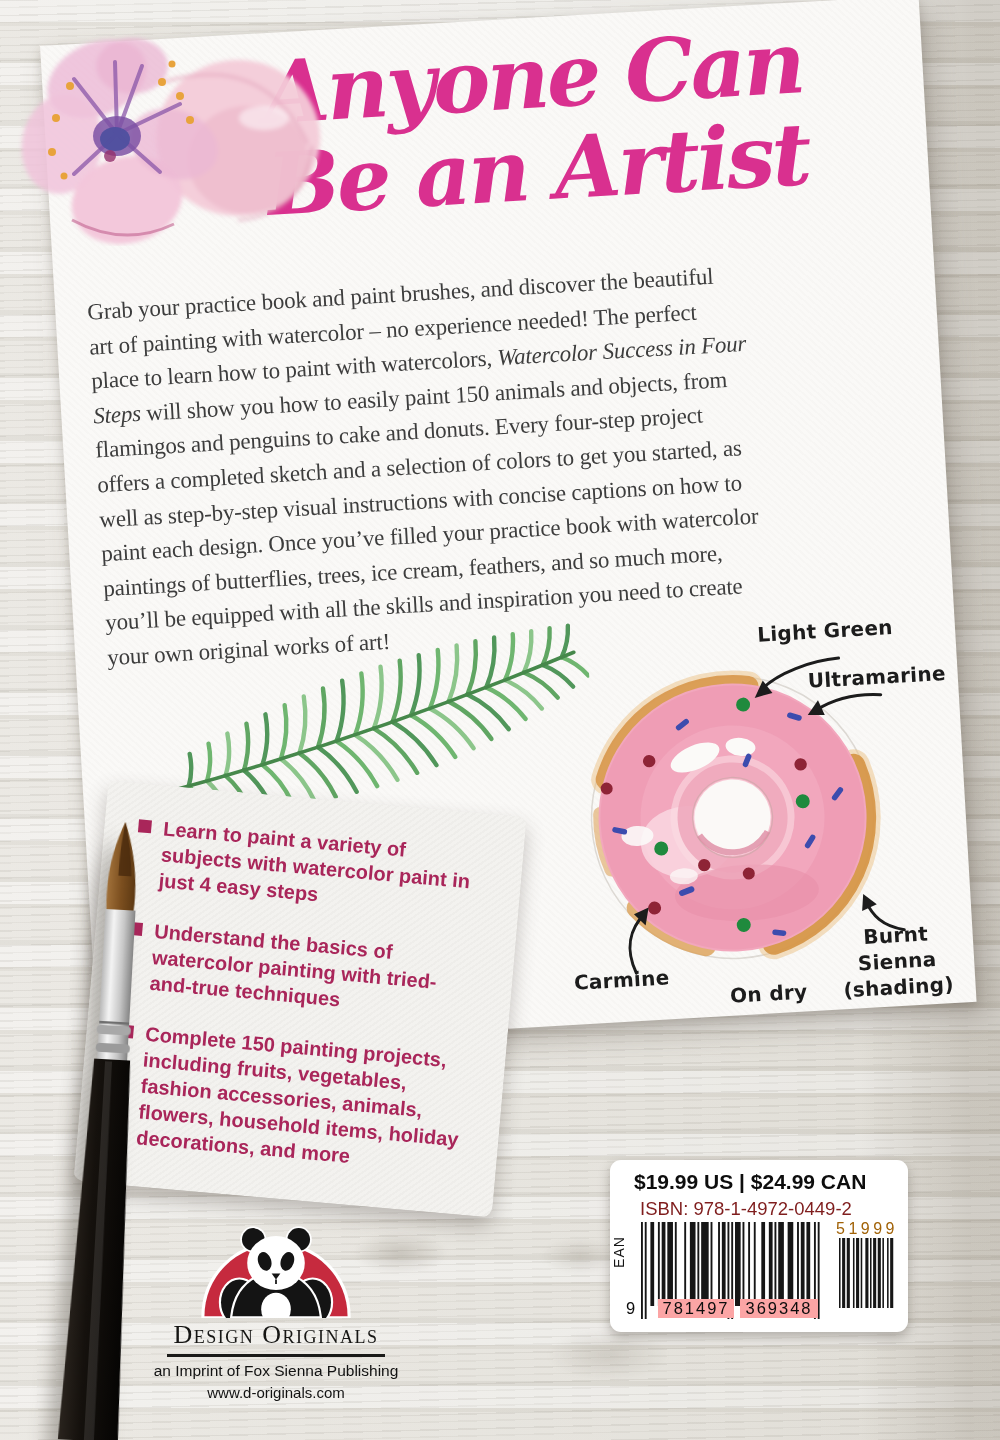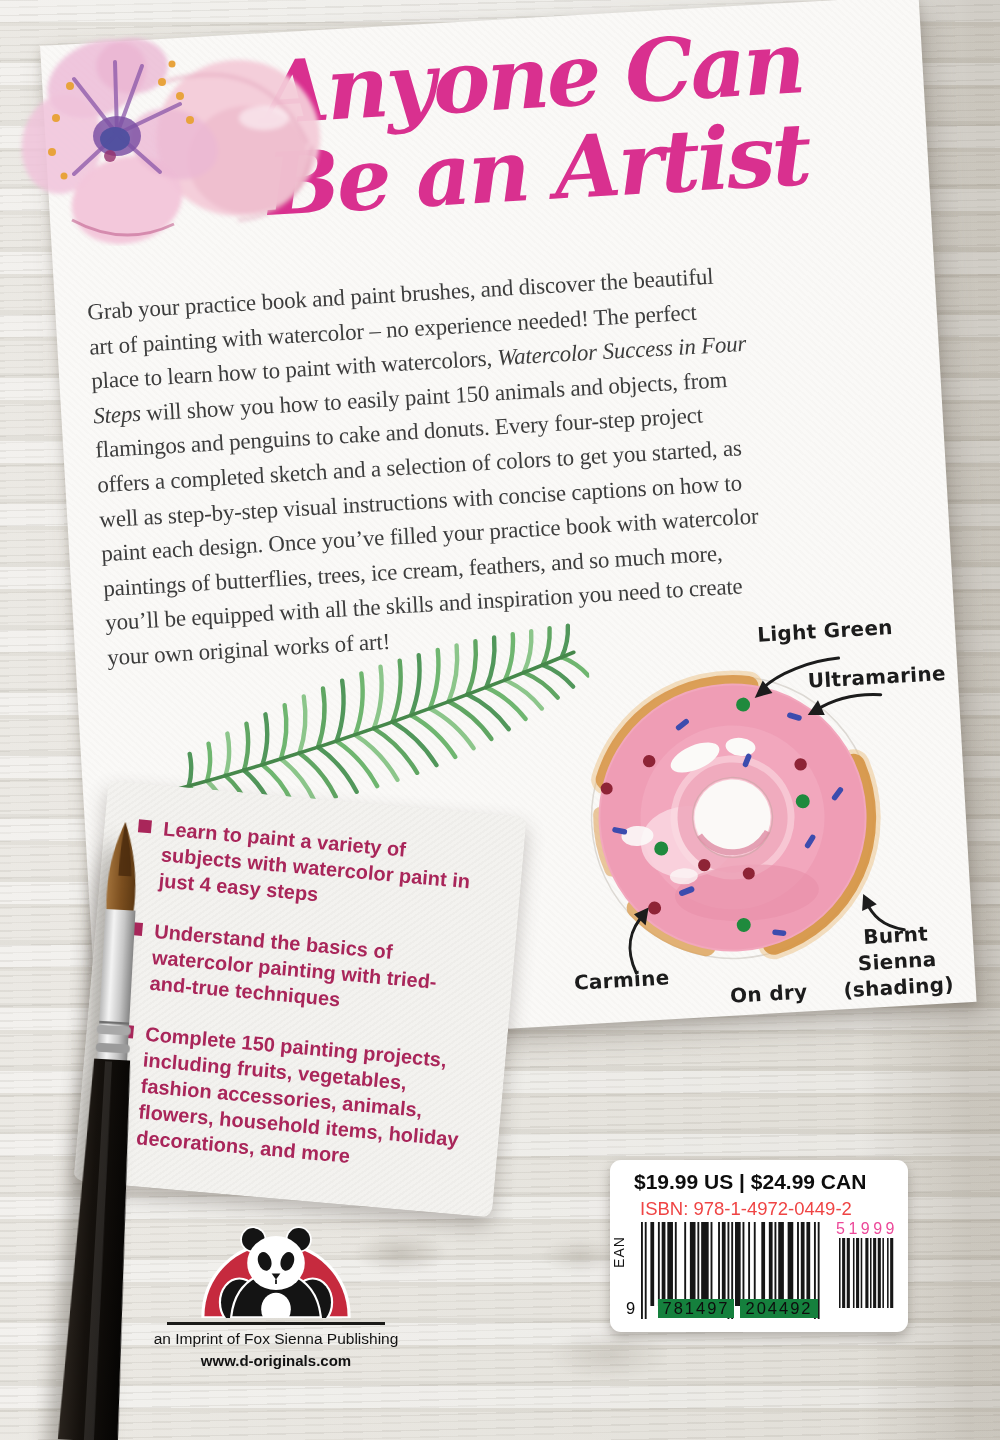--- a/index.html
+++ b/index.html
@@ -77,41 +77,41 @@
     filter:drop-shadow(-12px 14px 9px rgba(60,54,46,.35));}
 
   
   .flower{position:absolute;left:12px;top:24px;width:312px;height:222px;z-index:30;}
 
   
   .label{position:absolute;left:610px;top:1160px;width:298px;height:172px;
     background:#fff;border-radius:11px;z-index:15;
     box-shadow:0 5px 12px rgba(70,60,52,.35);}
   .price{position:absolute;left:24px;top:10px;font-weight:bold;font-size:21px;color:#0d0d0d;}
-  .isbn{position:absolute;left:30px;top:38px;font-size:18.5px;color:#ef4444;}
+  .isbn{position:absolute;left:30px;top:38px;font-size:18.5px;color:#7f1d1d;}
   .ean{position:absolute;left:-7px;top:84px;font-size:14px;color:#141414;letter-spacing:1px;
     transform:rotate(-90deg);}
   .barsA{position:absolute;left:30px;top:62px;width:184px;height:100px;}
   .barsB{position:absolute;left:228px;top:78px;width:56px;height:72px;}
-  .digit{position:absolute;top:139px;font-size:16.5px;color:#0d0d0d;background:#15803d;
+  .digit{position:absolute;top:139px;font-size:16.5px;color:#0d0d0d;background:#fca5a5;
     font-family:"Liberation Sans",sans-serif;}
   .digit.lead{left:16px;background:none;}
   .digit.g1{left:48px;width:76px;text-align:center;letter-spacing:2px;}
   .digit.g2{left:130px;width:78px;text-align:center;letter-spacing:2px;}
   .suppd{position:absolute;left:226px;top:60px;width:60px;text-align:center;
-    font-size:16px;letter-spacing:3.5px;color:#ec4899;}
+    font-size:16px;letter-spacing:3.5px;color:#a16207;}
 
   
   .logo{position:absolute;left:148px;top:1222px;width:256px;text-align:center;z-index:5;}
   .panda{width:176px;height:96px;margin:0 auto;display:block;}
   .pubname{font-family:"Liberation Serif",serif;font-variant:small-caps;
     font-size:26px;letter-spacing:1.5px;color:#161614;margin-top:2px;}
   .rule{width:218px;height:2.5px;background:#1a1a18;margin:4px auto 5px auto;}
   .imprint{font-size:15.5px;color:#121212;}
-  .site{font-size:15px;font-weight:bold;color:#121212;margin-top:4px;}
+  .site{font-size:15px;font-weight:normal;color:#121212;margin-top:4px;}
 </style>
 </head>
 <body>
 
 <div class="scene">
 
   <div class="wood">
     <div class="knot k1"></div>
     <div class="knot k2"></div>
     <div class="knot k3"></div>
@@ -395,39 +395,40 @@
         <rect x="27.35" y="0" width="3.10" height="70" fill="#161616"></rect>
         <rect x="32.00" y="0" width="1.55" height="70" fill="#161616"></rect>
         <rect x="35.10" y="0" width="3.10" height="70" fill="#161616"></rect>
         <rect x="39.75" y="0" width="3.10" height="70" fill="#161616"></rect>
         <rect x="44.40" y="0" width="1.55" height="70" fill="#161616"></rect>
         <rect x="49.05" y="0" width="1.55" height="70" fill="#161616"></rect>
         <rect x="52.15" y="0" width="3.10" height="70" fill="#161616"></rect>
       </svg>
     <div class="digit lead">9</div>
     <div class="digit g1">781497</div>
-    <div class="digit g2">204492</div>
+    <div class="digit g2">369348</div>
     <div class="suppd">51999</div>
   </div>
 
   <div class="logo">
     <svg class="panda" viewBox="0 0 200 110">
       <path d="M18,108 A82,82 0 0 1 182,108 Z" fill="#c62a3e" stroke="#ffffff" stroke-width="7" paint-order="stroke"></path>
       <g fill="#141414" stroke="#ffffff" stroke-width="5" paint-order="stroke">
         <ellipse cx="58" cy="92" rx="21" ry="26"></ellipse>
         <ellipse cx="142" cy="92" rx="21" ry="26"></ellipse>
         <path d="M50,108 C53,82 66,68 84,61 L116,61 C134,68 147,82 150,108 Z"></path>
       </g>
       <ellipse cx="100" cy="100" rx="17" ry="19" fill="#ffffff"></ellipse>
       <circle cx="74" cy="20" r="13" fill="#141414" stroke="#ffffff" stroke-width="4" paint-order="stroke"></circle>
       <circle cx="126" cy="20" r="13" fill="#141414" stroke="#ffffff" stroke-width="4" paint-order="stroke"></circle>
       <ellipse cx="100" cy="47" rx="33" ry="31" fill="#ffffff"></ellipse>
       <ellipse cx="87" cy="45" rx="7.5" ry="11" fill="#141414" transform="rotate(-18 87 45)"></ellipse>
       <ellipse cx="113" cy="45" rx="7.5" ry="11" fill="#141414" transform="rotate(18 113 45)"></ellipse>
       <path d="M95,59 L105,59 L100,66 Z" fill="#141414"></path>
       <path d="M100,66 L100,71" stroke="#141414" stroke-width="2"></path>
     </svg>
+    <div class="pubname">Design Originals</div>
     <div class="rule"></div>
     <div class="imprint">an Imprint of Fox Sienna Publishing</div>
     <div class="site">www.d-originals.com</div>
   </div>
 
 </div>
 
 </body></html>

